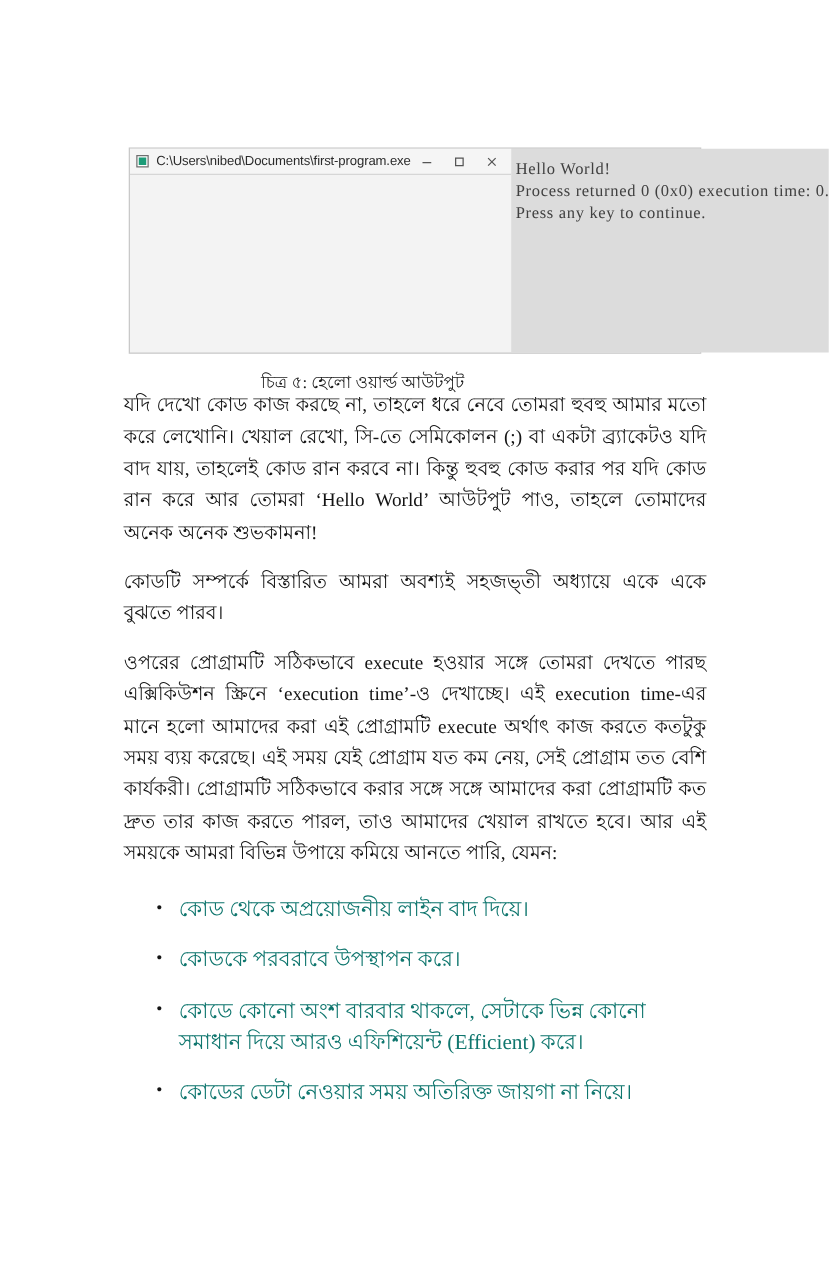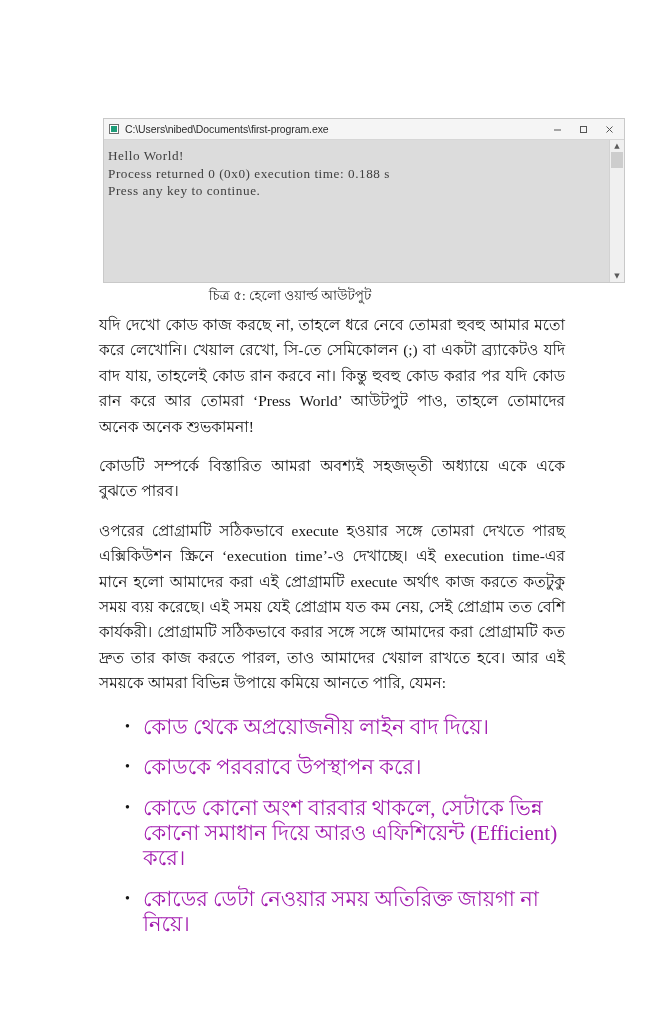--- a/index.html
+++ b/index.html
@@ -25,27 +25,27 @@
   }
 
   
   .figure-wrap {
     position: absolute;
     left: 103px;
     top: 118px;
     width: 458px;
   }
   .console-window {
-    width: 522px;
+    width: 458px;
     height: 165px;
     background: #f3f3f3;
     border: 1px solid #c9c9c9;
     box-sizing: border-box;
     display: flex;
-    flex-direction: column;
+    flex-direction: row;
   }
   .titlebar {
     height: 21px;
     background: #f5f5f5;
     border-bottom: 1px solid #d6d6d6;
     display: flex;
     align-items: center;
     padding: 0 2px 0 5px;
     box-sizing: border-box;
     flex: 0 0 auto;
@@ -138,21 +138,21 @@
     left: 1px;
     top: 0px;
     width: 12px;
     height: 16px;
     background: #cdcdcd;
   }
 
   .figure-caption {
     position: absolute;
     left: 0;
-    top: 285px;
+    top: 295px;
     width: 580px;
     text-align: center;
     font-size: 13.5px;
     color: #1a1a1a;
     font-family: "Liberation Serif", "DejaVu Serif", serif;
   }
 
   
   .content {
     position: absolute;
@@ -172,23 +172,23 @@
   p.para:last-child { margin-bottom: 0; }
 
   ul.bullets {
     margin: 19px 0 0 0;
     padding: 0 0 0 26px;
     list-style: none;
   }
   ul.bullets li {
     position: relative;
     margin-bottom: 15px;
-    font-size: 21px;
+    font-size: 17px;
     line-height: 25.4px;
-    color: #a21caf;
+    color: #0f766e;
     text-align: left;
     padding-left: 18px;
   }
   ul.bullets li::before {
     content: "\2022";
     position: absolute;
     left: 0;
     top: -1px;
     font-size: 14px;
     color: #141414;
@@ -251,21 +251,21 @@
           <div class="sb-arrow">▼</div>
         </div>
       </div>
 
     </div>
   </div>
 
   <div class="figure-caption">চিত্র ৫: হেলো ওয়ার্ল্ড আউটপুট</div>
 
   <div class="content">
-    <p class="para">যদি দেখো কোড কাজ করছে না, তাহলে ধরে নেবে তোমরা হুবহু আমার মতো করে লেখোনি। খেয়াল রেখো, সি-তে সেমিকোলন (;) বা একটা ব্র্যাকেটও যদি বাদ যায়, তাহলেই কোড রান করবে না। কিন্তু হুবহু কোড করার পর যদি কোড রান করে আর তোমরা ‘Press World’ আউটপুট পাও, তাহলে তোমাদের অনেক অনেক শুভকামনা!</p>
+    <p class="para">যদি দেখো কোড কাজ করছে না, তাহলে ধরে নেবে তোমরা হুবহু আমার মতো করে লেখোনি। খেয়াল রেখো, সি-তে সেমিকোলন (;) বা একটা ব্র্যাকেটও যদি বাদ যায়, তাহলেই কোড রান করবে না। কিন্তু হুবহু কোড করার পর যদি কোড রান করে আর তোমরা ‘Hello World’ আউটপুট পাও, তাহলে তোমাদের অনেক অনেক শুভকামনা!</p>
     <p class="para">কোডটি সম্পর্কে বিস্তারিত আমরা অবশ্যই সহজভ্তী অধ্যায়ে একে একে বুঝতে পারব।</p>
     <p class="para">ওপরের প্রোগ্রামটি সঠিকভাবে execute হওয়ার সঙ্গে তোমরা দেখতে পারছ এক্সিকিউশন স্ক্রিনে ‘execution time’-ও দেখাচ্ছে। এই execution time-এর মানে হলো আমাদের করা এই প্রোগ্রামটি execute অর্থাৎ কাজ করতে কতটুকু সময় ব্যয় করেছে। এই সময় যেই প্রোগ্রাম যত কম নেয়, সেই প্রোগ্রাম তত বেশি কার্যকরী। প্রোগ্রামটি সঠিকভাবে করার সঙ্গে সঙ্গে আমাদের করা প্রোগ্রামটি কত দ্রুত তার কাজ করতে পারল, তাও আমাদের খেয়াল রাখতে হবে। আর এই সময়কে আমরা বিভিন্ন উপায়ে কমিয়ে আনতে পারি, যেমন:</p>
 
     <ul class="bullets">
       <li>কোড থেকে অপ্রয়োজনীয় লাইন বাদ দিয়ে।</li>
       <li>কোডকে পরবরাবে উপস্থাপন করে।</li>
       <li>কোডে কোনো অংশ বারবার থাকলে, সেটাকে ভিন্ন কোনো সমাধান দিয়ে আরও এফিশিয়েন্ট (Efficient) করে।</li>
       <li>কোডের ডেটা নেওয়ার সময় অতিরিক্ত জায়গা না নিয়ে।</li>
     </ul>
   </div>

